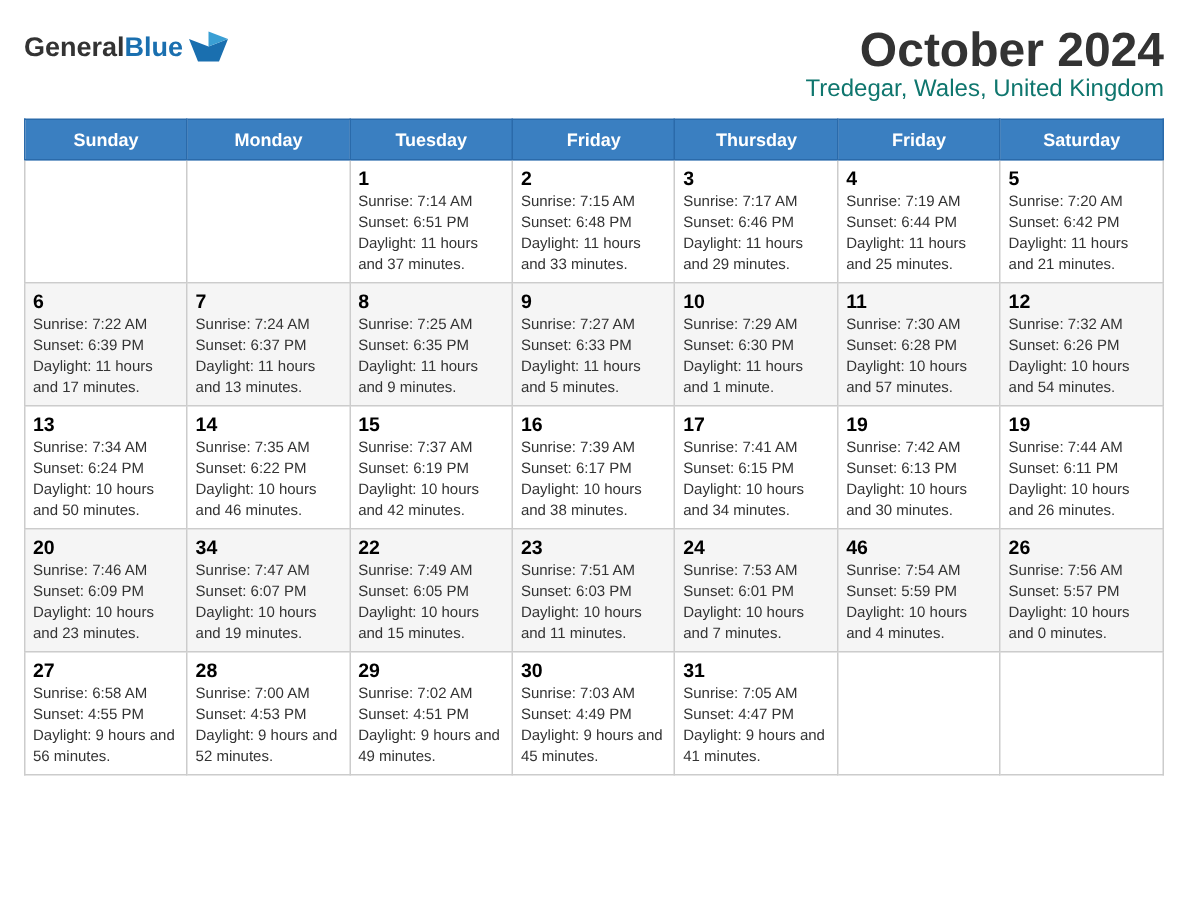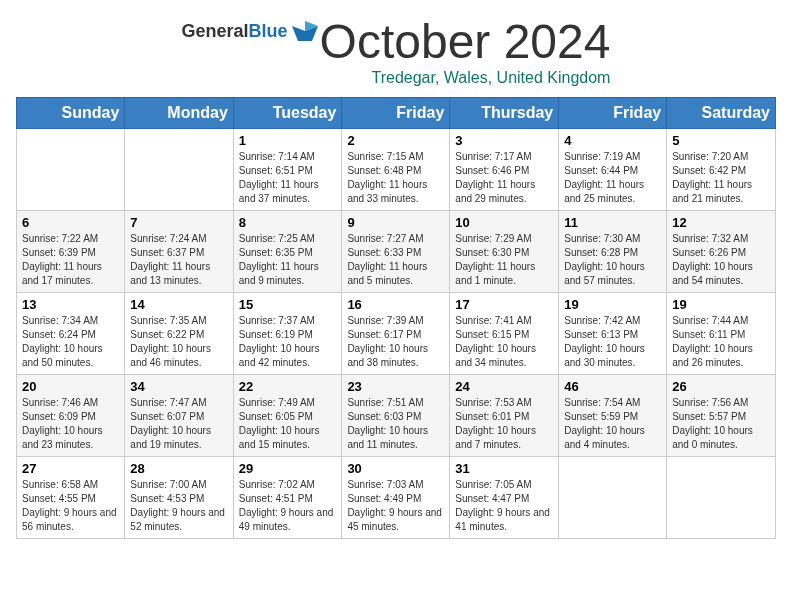--- a/index.html
+++ b/index.html
@@ -5,21 +5,21 @@
     * { box-sizing: border-box; margin: 0; padding: 0; }
     body {
       font-family: Arial, sans-serif;
       background: #fff;
       width: 792px;
       min-height: 612px;
       padding: 16px;
     }
     .header-section {
       display: flex;
-      justify-content: center;
+      justify-content: space-between;
       align-items: flex-start;
       margin-bottom: 10px;
     }
     .logo {
       display: flex;
       align-items: center;
     }
     .logo-text-general {
       font-size: 18px;
       font-weight: bold;
@@ -32,40 +32,40 @@
     }
     .logo-icon {
       width: 30px;
       height: 30px;
       margin-left: 2px;
     }
     .title-block {
       text-align: right;
     }
     .month-title {
-      font-size: 48px;
-      font-weight: normal;
+      font-size: 32px;
+      font-weight: bold;
       color: #333;
       line-height: 1.1;
     }
     .location-title {
       font-size: 16px;
       color: #0f766e;
     }
     table {
       width: 100%;
       border-collapse: collapse;
       font-size: 11px;
     }
     thead tr th {
       background-color: #3a7fc1;
       color: #fff;
-      text-align: right;
+      text-align: center;
       padding: 6px 5px;
-      font-size: 16px;
+      font-size: 12px;
       font-weight: bold;
       border: 1px solid #2a6aaa;
     }
     tbody tr td {
       border: 1px solid #ccc;
       padding: 4px 5px;
       vertical-align: top;
       width: 110px;
       min-height: 70px;
       background: #fff;

